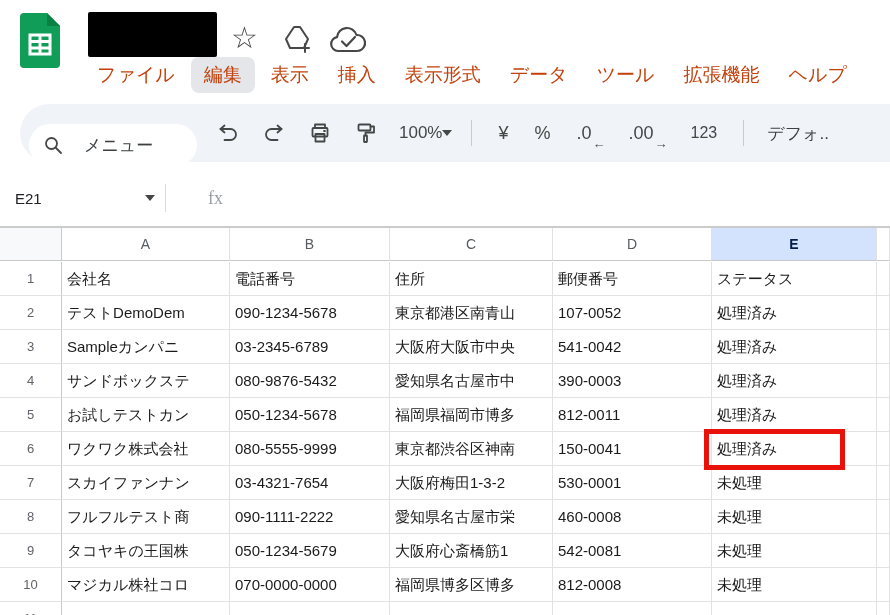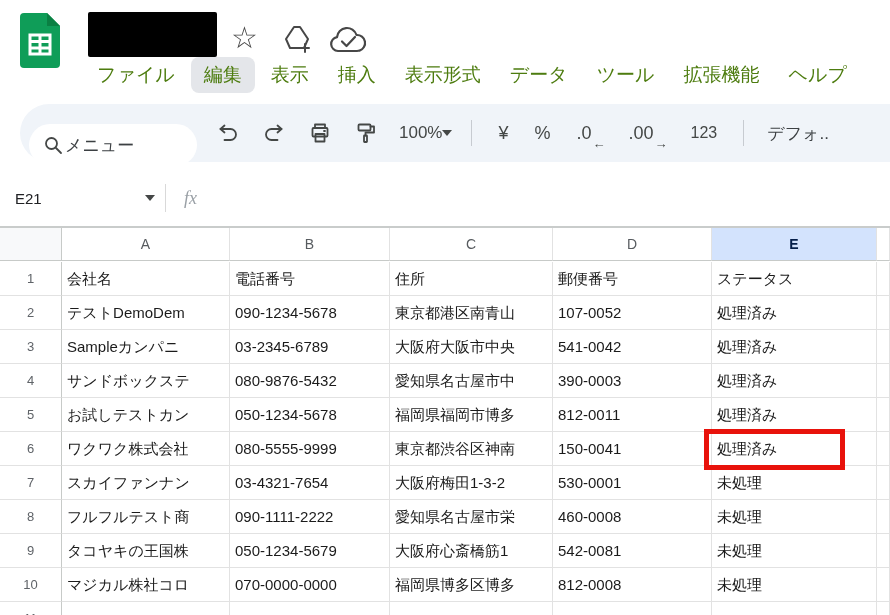--- a/index.html
+++ b/index.html
@@ -11,30 +11,30 @@
   .topbar { position:absolute; top:0; left:0; width:890px; height:100px; background:#fff; }
   .logo { position:absolute; left:20px; top:13px; width:40px; height:55px; }
   .title-redacted { position:absolute; left:88px; top:12px; width:129px; height:45px;
                     background:#000; border-radius:2px; }
   .tb-icon { position:absolute; top:22px; color:#474747; cursor:pointer; }
   .star { left:231px; font-size:30px; line-height:32px; }
   .shield { left:281px; top:24px; }
   .cloud { left:327px; top:26px; }
 
   .menubar { position:absolute; left:84px; top:57px; display:flex; align-items:center; gap:3px; }
-  .menu-item { font-size:19px; color:#4d7c0f; padding:5px 13px; border-radius:8px;
+  .menu-item { font-size:19px; color:#c2410c; padding:5px 13px; border-radius:8px;
                white-space:nowrap; cursor:pointer; }
   .menu-item.active { background:#e4e6ea; }
 
   
   .toolbar { position:absolute; top:104px; left:20px; right:0; height:58px;
              background:#f0f4f9; border-radius:29px 0 0 29px;
              display:flex; align-items:center; }
   .search-pill { margin-left:9px; width:168px; height:42px; background:#fff; border-radius:21px;
-                 display:flex; align-items:center; padding-left:14px; gap:2px; cursor:pointer;margin-top:24px; }
+                 display:flex; align-items:center; padding-left:14px; gap:21px; cursor:pointer;margin-top:24px; }
   .search-pill span { font-size:17px; color:#3c4043; }
   .icon-btn { width:46px; height:40px; display:flex; align-items:center; justify-content:center;
               color:#444746; cursor:pointer; }
   .icon-btn svg, .search-pill svg { stroke:#444746; fill:none; stroke-width:1.8;
               stroke-linecap:round; stroke-linejoin:round; }
   .zoom-ctl { display:flex; align-items:center; gap:0; margin:0 6px 0 10px;
               font-size:17px; color:#444746; cursor:pointer; }
   .caret { width:0; height:0; border-left:5px solid transparent; border-right:5px solid transparent;
            border-top:6px solid #444746; }
   .vdiv { width:1px; height:26px; background:#c7cbd1; margin:0 13px; }
@@ -44,21 +44,21 @@
   .fmt-123 { font-size:16px; }
   .font-sel { font-size:17px; color:#3c4043; margin-left:10px; white-space:nowrap; cursor:pointer; }
 
   
   .formulabar { position:absolute; top:170px; left:0; width:890px; height:56px; background:#fff;
                 display:flex; align-items:center; }
   .namebox { display:flex; align-items:center; justify-content:space-between;
              width:140px; margin-left:15px; cursor:pointer; }
   .namebox .ref { font-size:15px; color:#202124; }
   .fx-div { width:1px; height:28px; background:#d9d9d9; margin:0 18px 0 10px; }
-  .fx { font-family:"Liberation Serif", serif; font-style:italic; font-size:18px; color:#9aa0a6; }
+  .fx { font-family:"Liberation Serif", serif; font-size:18px; color:#9aa0a6;margin-left:24px; }
 
   
   .grid { position:absolute; top:226px; left:0; width:890px; height:389px;
           border-top:2px solid #c9cccb; background:#fff;
           display:grid;
           grid-template-columns:62px 168px 160px 163px 159px 165px 13px;
           grid-auto-rows:34px; }
   .grid > div { overflow:hidden; white-space:nowrap; }
   .ch { height:33px; line-height:33px; text-align:center; font-size:14px; color:#575b5f;
         background:#fff; border-right:1px solid #e2e2e2; border-bottom:1px solid #c7cac8;

